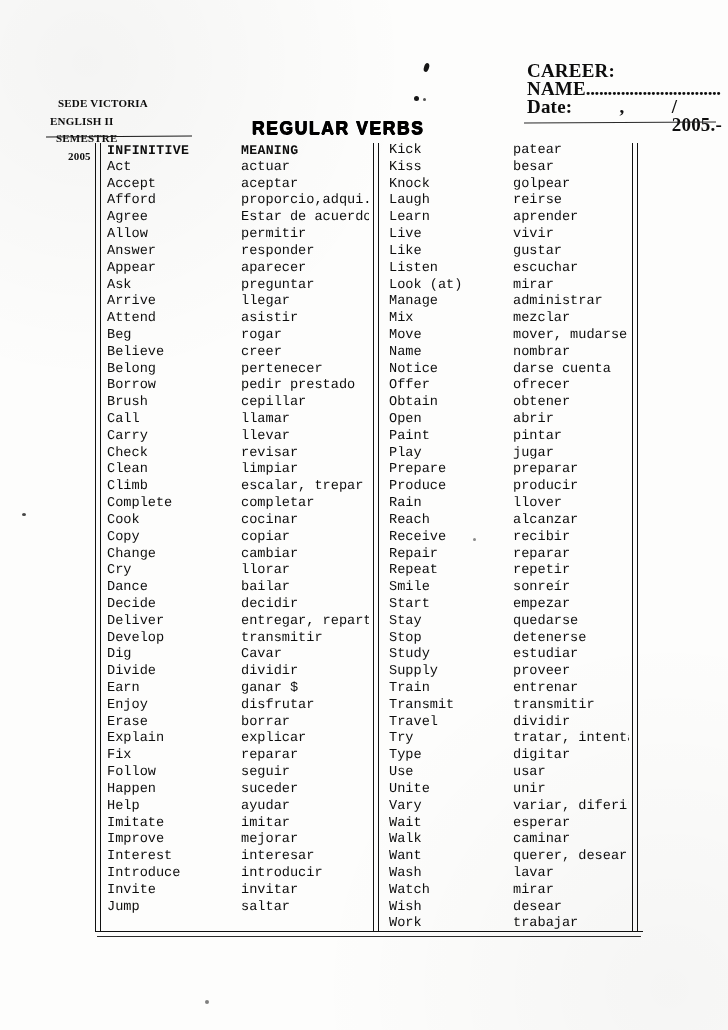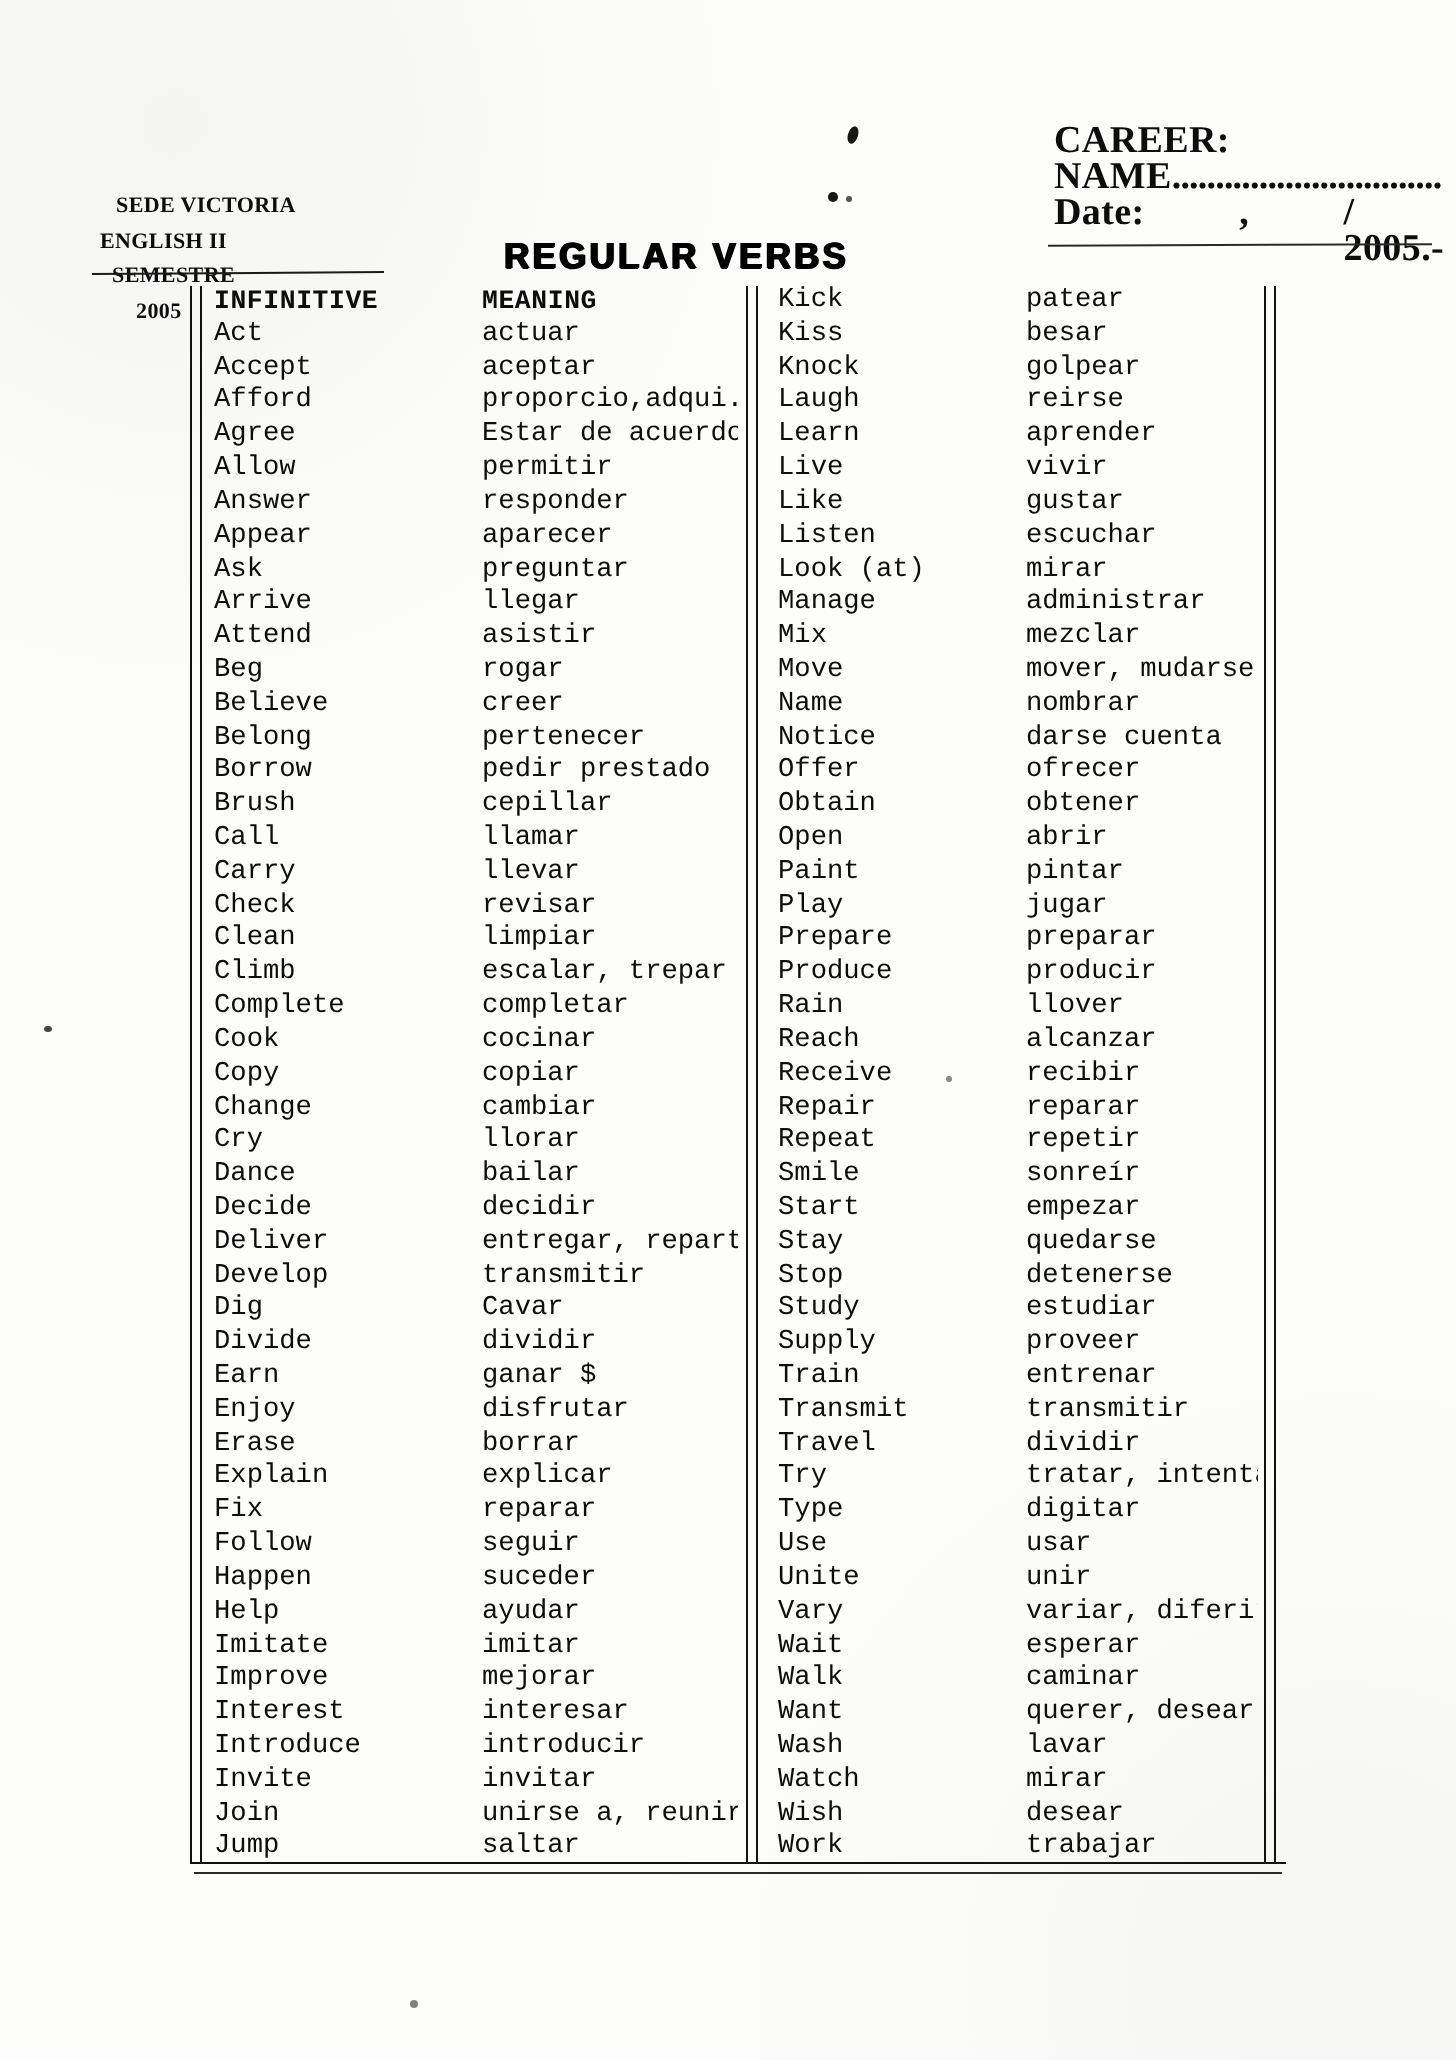--- a/index.html
+++ b/index.html
@@ -394,24 +394,20 @@
           </div>
           <div class="row">
             <span class="cell-term">Introduce</span>
             <span class="cell-meaning">introducir</span>
           </div>
           <div class="row">
             <span class="cell-term">Invite</span>
             <span class="cell-meaning">invitar</span>
           </div>
           <div class="row">
-            <span class="cell-term">Join</span>
-            <span class="cell-meaning">unirse a, reunir</span>
-          </div>
-          <div class="row">
             <span class="cell-term">Jump</span>
             <span class="cell-meaning">saltar</span>
           </div>
         </div>
     </div>
 
     <div class="col col-right">
       <div>
           <div class="row">
             <span class="cell-term">Kick</span>

